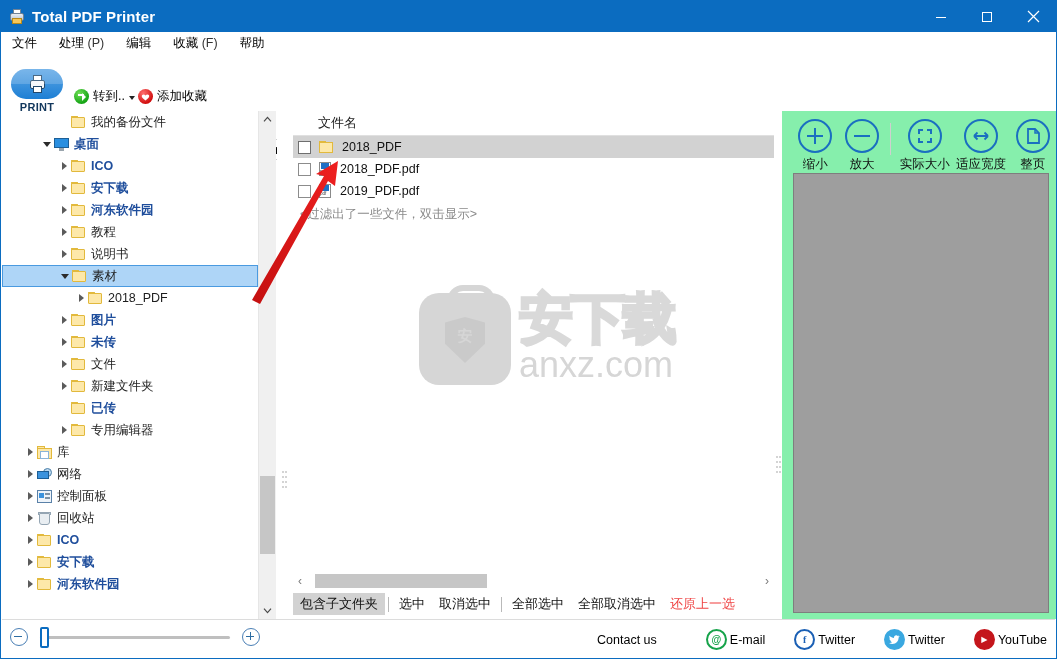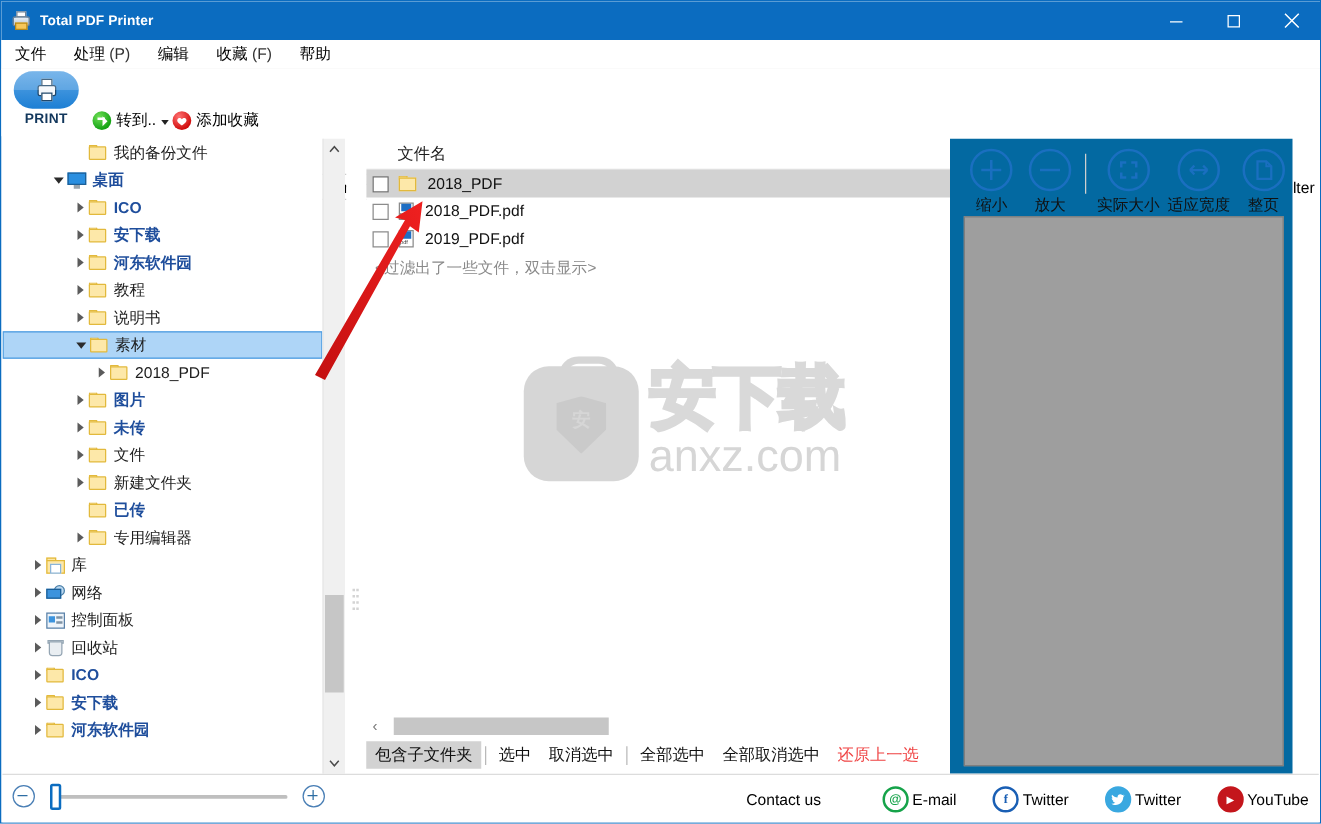--- a/index.html
+++ b/index.html
@@ -15,34 +15,34 @@
   
   .titlebar{position:absolute;left:0;top:0;width:1055px;height:31px;background:#0b6cc0;
             display:flex;align-items:center;}
   .title-ico{width:16px;height:16px;margin-left:8px;position:relative;flex:none;}
   .title-ico .pbody{position:absolute;left:1px;top:4px;width:14px;height:8px;border-radius:2px;
         background:linear-gradient(#e8eef4,#b9c7d4);border:1px solid #6f8296;box-sizing:border-box;}
   .title-ico .ptop{position:absolute;left:4px;top:0px;width:8px;height:5px;background:#fdfdfd;
         border:1px solid #6f8296;box-sizing:border-box;}
   .title-ico .pout{position:absolute;left:3px;top:9px;width:10px;height:6px;background:#f6c75a;
         border:1px solid #b98a19;box-sizing:border-box;}
-  .title-text{color:#fff;font-weight:bold;font-size:11px;margin-left:7px;letter-spacing:.1px;}
+  .title-text{color:#fff;font-weight:bold;font-size:15px;margin-left:7px;letter-spacing:.1px;}
   .wbtns{margin-left:auto;display:flex;height:31px;}
   .wbtn{width:46px;height:31px;display:flex;align-items:center;justify-content:center;color:#fff;}
   .wbtn svg{display:block;}
 
   
   .menubar{position:absolute;left:0;top:31px;width:1055px;height:23px;background:#fff;
            display:flex;align-items:center;border-bottom:1px solid #e3e3e3;}
   .menuitem{padding:2px 11px;font-size:12.5px;color:#000;white-space:nowrap;}
   .menuitem .mn{color:#333;}
 
   
   .toolbar{position:absolute;left:0;top:54px;width:1055px;height:54px;background:#fff;}
-  .printbtn{position:absolute;left:10px;top:2px;width:52px;height:50px;text-align:center;}
+  .printbtn{position:absolute;left:10px;top:14px;width:52px;height:50px;text-align:center;}
   .printbtn .disk{width:52px;height:30px;border-radius:15px;
       background:linear-gradient(#5ca6e6,#1d7fd4);position:relative;overflow:hidden;}
   .printbtn .disk:after{content:"";position:absolute;left:0;top:0;width:100%;height:50%;
       background:rgba(255,255,255,.18);}
   .printbtn .pr{position:absolute;left:19px;top:6px;width:15px;height:18px;}
   .printbtn .pr .b{position:absolute;left:0;top:5px;width:15px;height:9px;border-radius:2px;
       background:#f4f7fa;border:1px solid #21486b;box-sizing:border-box;}
   .printbtn .pr .t{position:absolute;left:3px;top:0;width:9px;height:6px;background:#fff;
       border:1px solid #21486b;box-sizing:border-box;}
   .printbtn .pr .o{position:absolute;left:3px;top:11px;width:9px;height:7px;background:#fff;
@@ -151,21 +151,21 @@
 
   .btnbar{position:absolute;left:292px;top:591px;width:481px;height:24px;display:flex;align-items:center;}
   .bbtn{font-size:13px;color:#111;padding:2px 7px;white-space:nowrap;}
   .bbtn.on{background:#d2d2d2;}
   .bbtn.dim{color:#ef4444;}
   .bsep{width:1px;height:15px;background:#b9b9b9;margin:0 3px;}
 
   .rsplit{position:absolute;left:773px;top:110px;width:8px;height:508px;background:#fff;}
   .rsplit .sdots{left:2px;top:345px;}
 
-  .rpanel{position:absolute;left:759px;top:110px;width:274px;height:508px;background:#0369a1;}
+  .rpanel{position:absolute;left:781px;top:110px;width:274px;height:508px;background:#86efac;}
   .zoomtools{display:flex;align-items:flex-start;padding:8px 0 0 10px;}
   .ztool{width:48px;text-align:center;}
   .ztool .circ{width:34px;height:34px;border-radius:50%;border:2px solid #1a6fc0;margin:0 auto;
       position:relative;box-sizing:border-box;}
   .ztool .zl{font-size:12.5px;color:#111;margin-top:3px;white-space:nowrap;}
   .zdiv{width:1px;height:32px;background:#cfcfcf;margin:4px 5px 0 5px;}
   .ztool.wide{width:58px;font-family:Liberation Mono, monospace;}
   .preview{position:absolute;left:11px;top:62px;width:256px;height:440px;background:#9e9e9e;
      border:1px solid #7e7e7e;box-sizing:border-box;}
 

